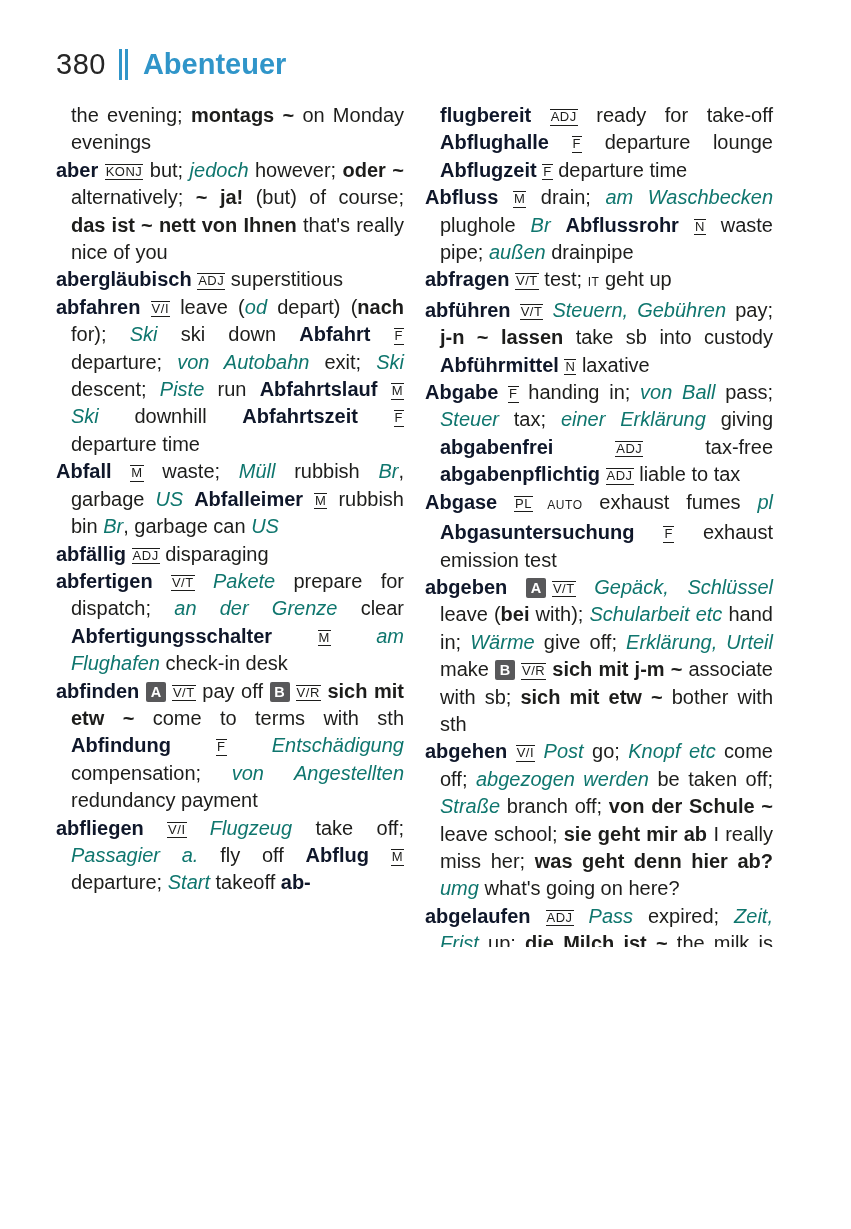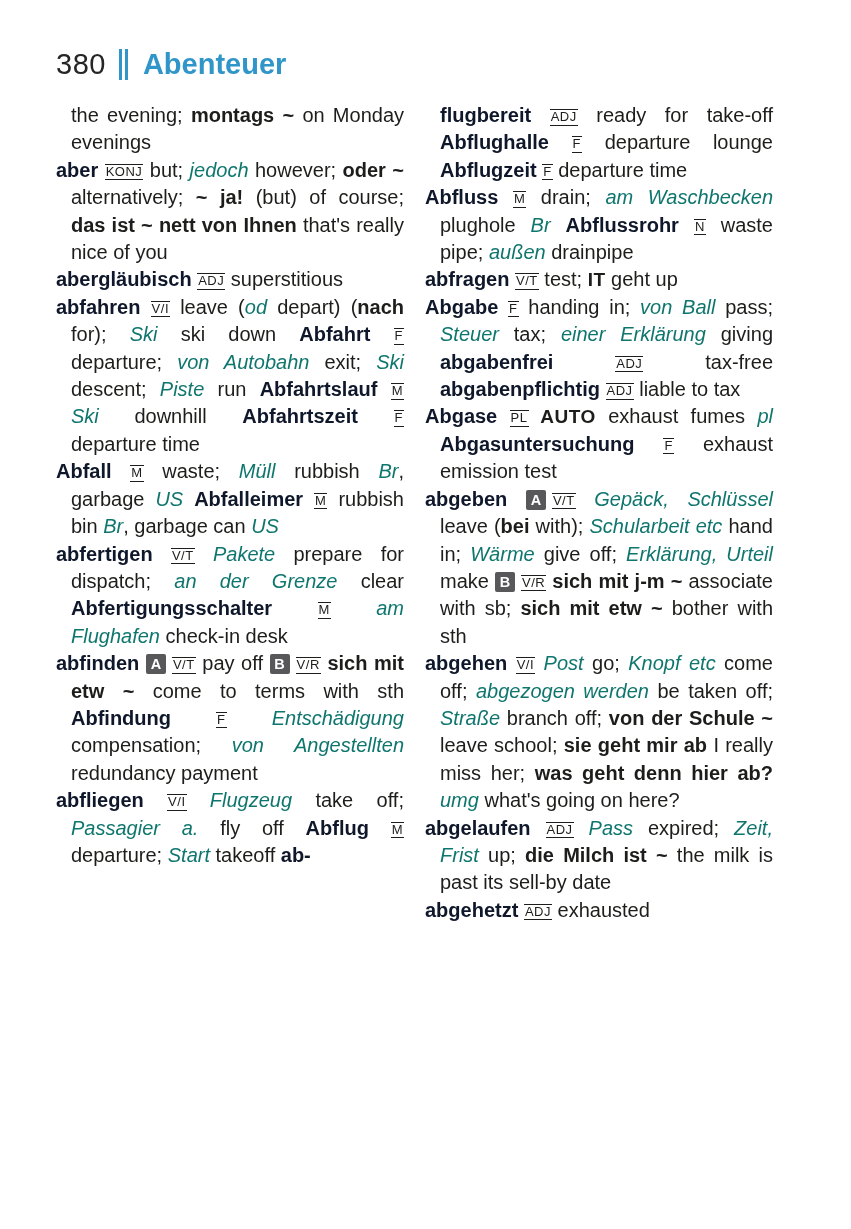--- a/index.html
+++ b/index.html
@@ -59,21 +59,21 @@
     padding-left: 15px;
     text-indent: -15px;
   }
   .entry.continuation {
     text-indent: 0;
   }
   .seg-r  { color: #1d1d1b; }
   .seg-b  { color: #1d1d1b; font-weight: 700; }
   .seg-i  { color: #0f766e; font-style: italic; }
   .seg-hw { color: #0f172a; font-weight: 700; }
-  .seg-sc { font-size: 19px; letter-spacing: 0.5px; font-weight: bold; }
+  .seg-sc { font-size: 12px; letter-spacing: 0.5px; }
   .seg-m {
     display: inline-block;
     text-indent: 0;
     font-size: 13px;
     line-height: 1.12;
     letter-spacing: 0.5px;
     border-top: 1.8px solid #1d1d1b;
     border-bottom: 1.8px solid #1d1d1b;
     padding: 0 1px;
     vertical-align: 1px;
@@ -106,28 +106,30 @@
     <span class="guide-word">Abenteuer</span>
   </div>
 
   <div class="columns">
     <div class="col" id="left-col">
         <div class="entry continuation"><span class="seg-r">the evening; </span><span class="seg-b">montags ~</span><span class="seg-r"> on Monday evenings</span></div>
         <div class="entry"><span class="seg-hw">aber </span><span class="seg-m">KONJ</span><span class="seg-r"> but; </span><span class="seg-i">jedoch</span><span class="seg-r"> however; </span><span class="seg-b">oder ~</span><span class="seg-r"> alternatively; </span><span class="seg-b">~ ja!</span><span class="seg-r"> (but) of course; </span><span class="seg-b">das ist ~ nett von Ihnen</span><span class="seg-r"> that's really nice of you</span></div>
         <div class="entry"><span class="seg-hw">abergläubisch </span><span class="seg-m">ADJ</span><span class="seg-r"> superstitious</span></div>
         <div class="entry"><span class="seg-hw">abfahren </span><span class="seg-m">V/I</span><span class="seg-r"> leave (</span><span class="seg-i">od</span><span class="seg-r"> depart) (</span><span class="seg-b">nach</span><span class="seg-r"> for); </span><span class="seg-i">Ski</span><span class="seg-r"> ski down </span><span class="seg-hw">Abfahrt </span><span class="seg-m">F</span><span class="seg-r"> departure; </span><span class="seg-i">von Autobahn</span><span class="seg-r"> exit; </span><span class="seg-i">Ski</span><span class="seg-r"> descent; </span><span class="seg-i">Piste</span><span class="seg-r"> run </span><span class="seg-hw">Abfahrtslauf </span><span class="seg-m">M</span><span class="seg-i"> Ski</span><span class="seg-r"> downhill </span><span class="seg-hw">Abfahrtszeit </span><span class="seg-m">F</span><span class="seg-r"> departure time</span></div>
         <div class="entry"><span class="seg-hw">Abfall </span><span class="seg-m">M</span><span class="seg-r"> waste; </span><span class="seg-i">Müll</span><span class="seg-r"> rubbish </span><span class="seg-i">Br</span><span class="seg-r">, garbage </span><span class="seg-i">US</span><span class="seg-r"> </span><span class="seg-hw">Abfalleimer </span><span class="seg-m">M</span><span class="seg-r"> rubbish bin </span><span class="seg-i">Br</span><span class="seg-r">, garbage can </span><span class="seg-i">US</span></div>
+        <div class="entry"><span class="seg-hw">abfällig </span><span class="seg-m">ADJ</span><span class="seg-r"> disparaging</span></div>
         <div class="entry"><span class="seg-hw">abfertigen </span><span class="seg-m">V/T</span><span class="seg-i"> Pakete</span><span class="seg-r"> prepare for dispatch; </span><span class="seg-i">an der Grenze</span><span class="seg-r"> clear </span><span class="seg-hw">Abfertigungsschalter </span><span class="seg-m">M</span><span class="seg-i"> am Flughafen</span><span class="seg-r"> check-in desk</span></div>
         <div class="entry"><span class="seg-hw">abfinden </span><span class="seg-badge">A</span><span class="seg-m">V/T</span><span class="seg-r"> pay off </span><span class="seg-badge">B</span><span class="seg-m">V/R</span><span class="seg-b"> sich mit etw ~</span><span class="seg-r"> come to terms with sth </span><span class="seg-hw">Abfindung </span><span class="seg-m">F</span><span class="seg-i"> Entschädigung</span><span class="seg-r"> compensation; </span><span class="seg-i">von Angestellten</span><span class="seg-r"> redundancy payment</span></div>
         <div class="entry"><span class="seg-hw">abfliegen </span><span class="seg-m">V/I</span><span class="seg-i"> Flugzeug</span><span class="seg-r"> take off; </span><span class="seg-i">Passagier a.</span><span class="seg-r"> fly off </span><span class="seg-hw">Abflug </span><span class="seg-m">M</span><span class="seg-r"> departure; </span><span class="seg-i">Start</span><span class="seg-r"> takeoff </span><span class="seg-hw">ab-</span></div>
       </div>
     <div class="col" id="right-col">
         <div class="entry continuation"><span class="seg-hw">flugbereit </span><span class="seg-m">ADJ</span><span class="seg-r"> ready for take-off </span><span class="seg-hw">Abflughalle </span><span class="seg-m">F</span><span class="seg-r"> departure lounge </span><span class="seg-hw">Abflugzeit </span><span class="seg-m">F</span><span class="seg-r"> departure time</span></div>
         <div class="entry"><span class="seg-hw">Abfluss </span><span class="seg-m">M</span><span class="seg-r"> drain; </span><span class="seg-i">am Waschbecken</span><span class="seg-r"> plughole </span><span class="seg-i">Br</span><span class="seg-r"> </span><span class="seg-hw">Abflussrohr </span><span class="seg-m">N</span><span class="seg-r"> waste pipe; </span><span class="seg-i">außen</span><span class="seg-r"> drainpipe</span></div>
         <div class="entry"><span class="seg-hw">abfragen </span><span class="seg-m">V/T</span><span class="seg-r"> test; </span><span class="seg-sc">IT</span><span class="seg-r"> geht up</span></div>
+        <div class="entry"><span class="seg-hw">abführen </span><span class="seg-m">V/T</span><span class="seg-i"> Steuern, Gebühren</span><span class="seg-r"> pay; </span><span class="seg-b">j-n ~ lassen</span><span class="seg-r"> take sb into custody </span><span class="seg-hw">Abführmittel </span><span class="seg-m">N</span><span class="seg-r"> laxative</span></div>
         <div class="entry"><span class="seg-hw">Abgabe </span><span class="seg-m">F</span><span class="seg-r"> handing in; </span><span class="seg-i">von Ball</span><span class="seg-r"> pass; </span><span class="seg-i">Steuer</span><span class="seg-r"> tax; </span><span class="seg-i">einer Erklärung</span><span class="seg-r"> giving </span><span class="seg-hw">abgabenfrei </span><span class="seg-m">ADJ</span><span class="seg-r"> tax-free </span><span class="seg-hw">abgabenpflichtig </span><span class="seg-m">ADJ</span><span class="seg-r"> liable to tax</span></div>
         <div class="entry"><span class="seg-hw">Abgase </span><span class="seg-m">PL</span><span class="seg-sc"> AUTO</span><span class="seg-r"> exhaust fumes </span><span class="seg-i">pl</span><span class="seg-r"> </span><span class="seg-hw">Abgasuntersuchung </span><span class="seg-m">F</span><span class="seg-r"> exhaust emission test</span></div>
         <div class="entry"><span class="seg-hw">abgeben </span><span class="seg-badge">A</span><span class="seg-m">V/T</span><span class="seg-i"> Gepäck, Schlüssel</span><span class="seg-r"> leave (</span><span class="seg-b">bei</span><span class="seg-r"> with); </span><span class="seg-i">Schularbeit etc</span><span class="seg-r"> hand in; </span><span class="seg-i">Wärme</span><span class="seg-r"> give off; </span><span class="seg-i">Erklärung, Urteil</span><span class="seg-r"> make </span><span class="seg-badge">B</span><span class="seg-m">V/R</span><span class="seg-b"> sich mit j-m ~</span><span class="seg-r"> associate with sb; </span><span class="seg-b">sich mit etw ~</span><span class="seg-r"> bother with sth</span></div>
         <div class="entry"><span class="seg-hw">abgehen </span><span class="seg-m">V/I</span><span class="seg-i"> Post</span><span class="seg-r"> go; </span><span class="seg-i">Knopf etc</span><span class="seg-r"> come off; </span><span class="seg-i">abgezogen werden</span><span class="seg-r"> be taken off; </span><span class="seg-i">Straße</span><span class="seg-r"> branch off; </span><span class="seg-b">von der Schule ~</span><span class="seg-r"> leave school; </span><span class="seg-b">sie geht mir ab</span><span class="seg-r"> I really miss her; </span><span class="seg-b">was geht denn hier ab?</span><span class="seg-i"> umg</span><span class="seg-r"> what's going on here?</span></div>
         <div class="entry"><span class="seg-hw">abgelaufen </span><span class="seg-m">ADJ</span><span class="seg-i"> Pass</span><span class="seg-r"> expired; </span><span class="seg-i">Zeit, Frist</span><span class="seg-r"> up; </span><span class="seg-b">die Milch ist ~</span><span class="seg-r"> the milk is past its sell-by date</span></div>
         <div class="entry"><span class="seg-hw">abgehetzt </span><span class="seg-m">ADJ</span><span class="seg-r"> exhausted</span></div>
       </div>
   </div>
 
 </div>

